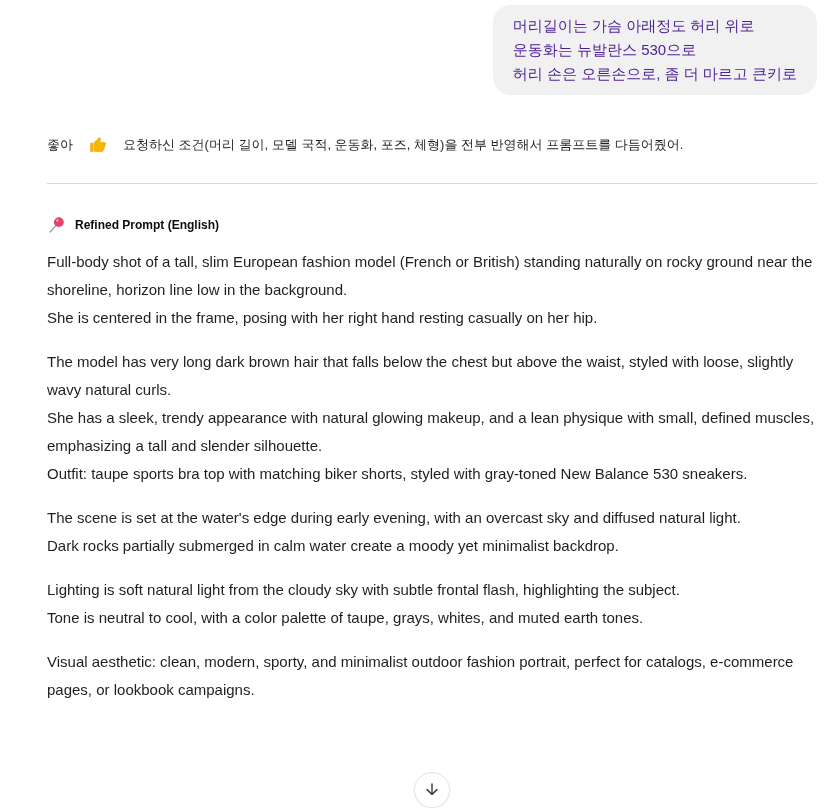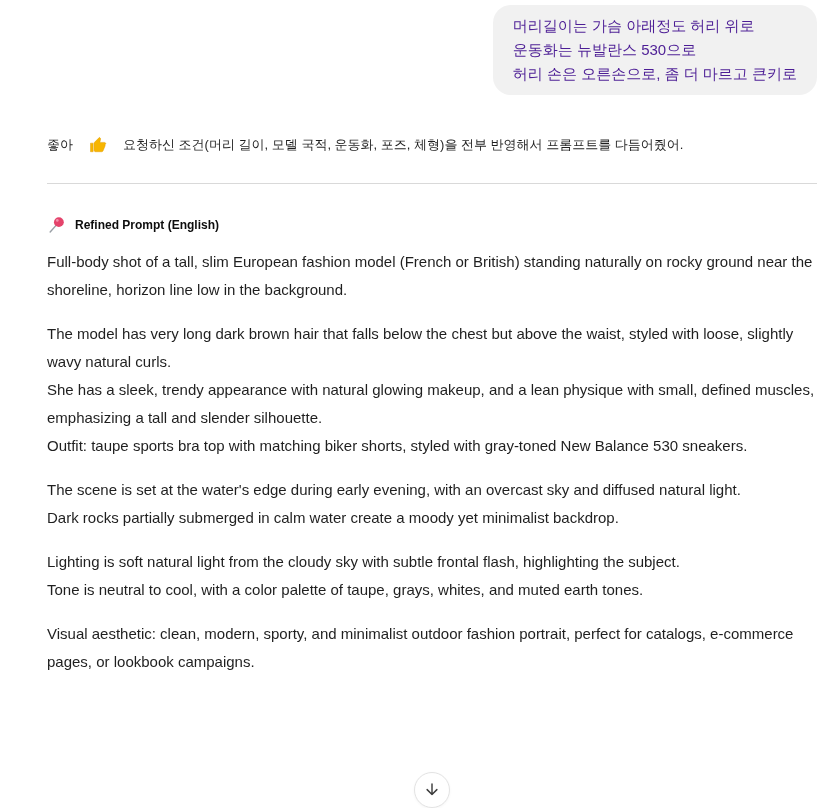--- a/index.html
+++ b/index.html
@@ -109,20 +109,21 @@
         <line x1="4" y1="21.5" x2="12" y2="12.5" stroke="#9aa0a6" stroke-width="1.8" stroke-linecap="round"></line>
         <circle cx="15" cy="9" r="6.2" fill="#e4436b"></circle>
         <circle cx="13" cy="6.8" r="1.7" fill="#f291ab"></circle>
       </svg>
     </span>
     <span>Refined Prompt (English)</span>
   </div>
 
   <div class="para first">
     <span class="sentence">Full-body shot of a tall, slim European fashion model (French or British) standing naturally on rocky ground near the shoreline, horizon line low in the background.</span>
+    <span class="sentence">She is centered in the frame, posing with her right hand resting casually on her hip.</span>
   </div>
 
   <div class="para">
     <span class="sentence">The model has very long dark brown hair that falls below the chest but above the waist, styled with loose, slightly wavy natural curls.</span>
     <span class="sentence">She has a sleek, trendy appearance with natural glowing makeup, and a lean physique with small, defined muscles, emphasizing a tall and slender silhouette.</span>
     <span class="sentence">Outfit: taupe sports bra top with matching biker shorts, styled with gray-toned New Balance 530 sneakers.</span>
   </div>
 
   <div class="para">
     <span class="sentence">The scene is set at the water's edge during early evening, with an overcast sky and diffused natural light.</span>

